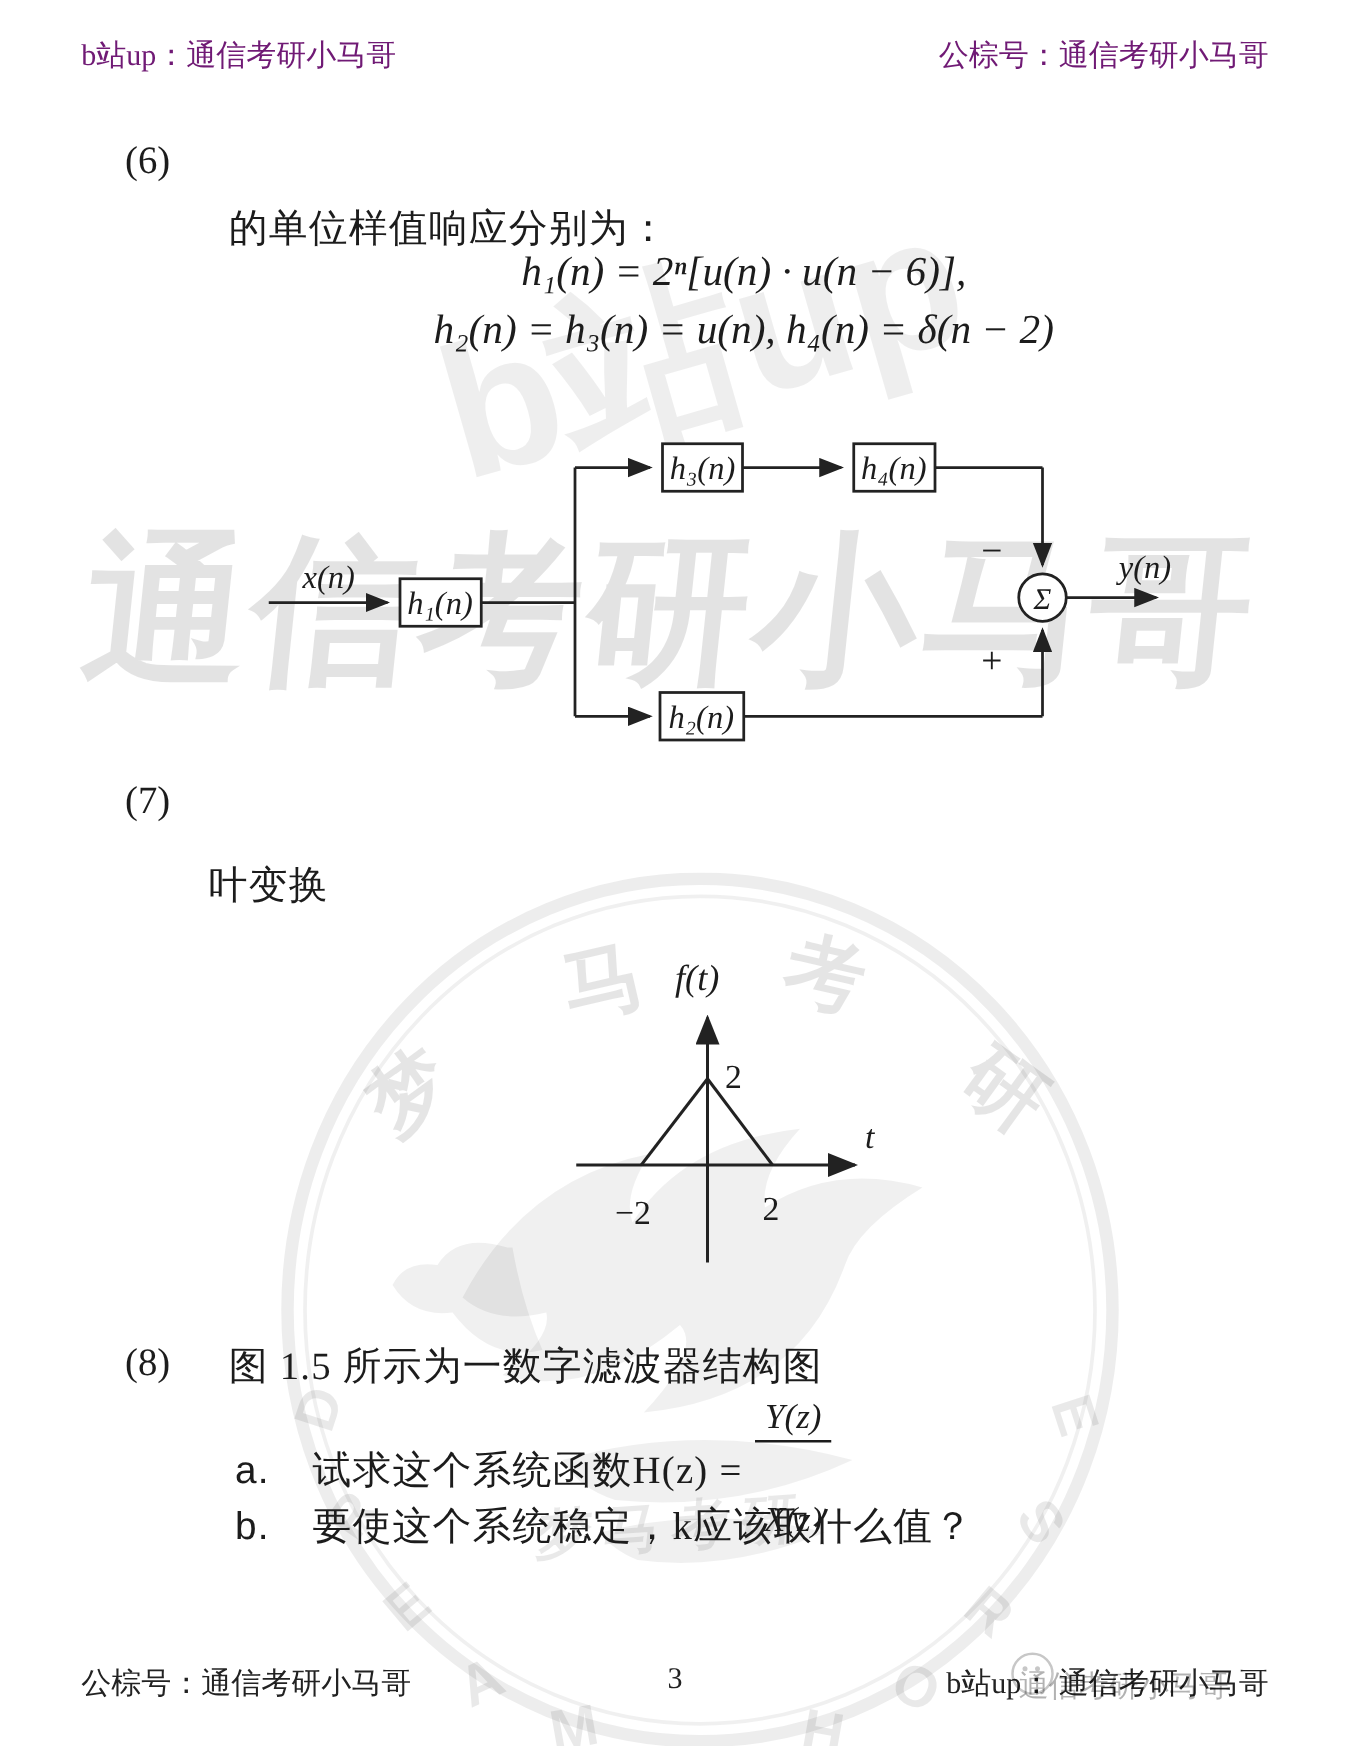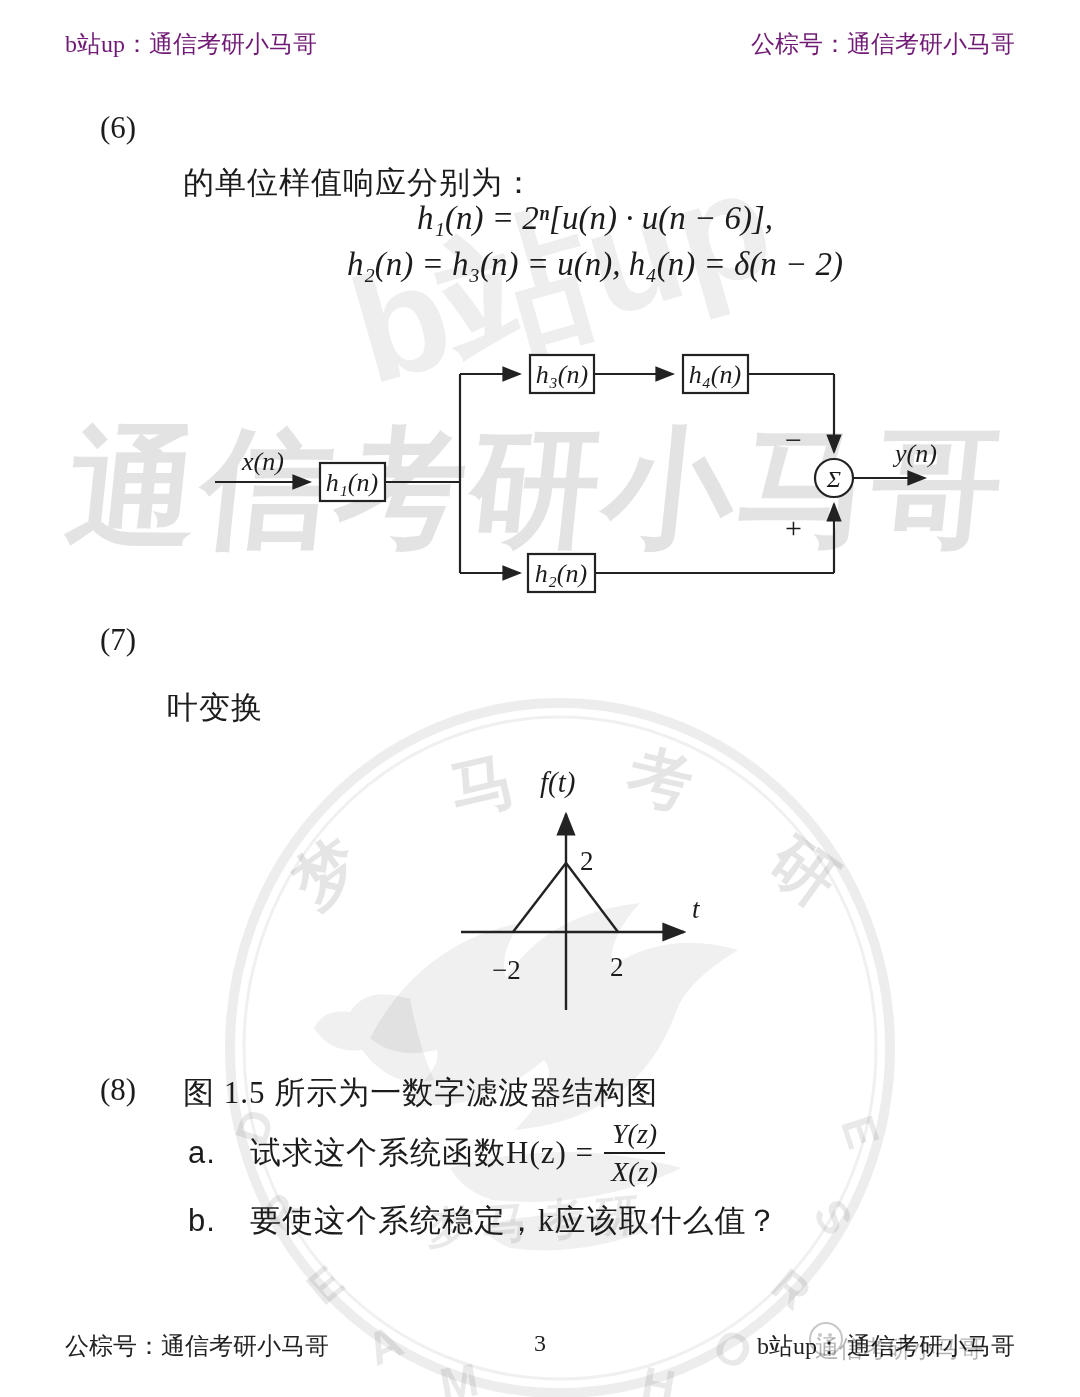--- a/index.html
+++ b/index.html
@@ -23,21 +23,21 @@
   .wm-ring-char{font-size:64px;font-weight:bold;color:rgba(0,0,0,0.10);}
   .wm-letter{font-size:46px;font-weight:bold;color:rgba(0,0,0,0.085);
              font-family:"Liberation Sans","DejaVu Sans",sans-serif;}
   .wm-inner{left:430px;top:1192px;font-size:44px;font-weight:bold;letter-spacing:10px;
             color:rgba(0,0,0,0.085);transform:skewX(-10deg) rotate(-4deg);}
   
   .z1{z-index:1;}
   
   .arow{display:flex;align-items:center;}
   .frac{display:inline-flex;flex-direction:column;align-items:center;font-size:28px;
-        font-style:italic;line-height:1.15;margin-left:10px;}
+        font-style:italic;line-height:1.15;margin-left:10px;gap:45px;}
   .frac .num{border-bottom:2px solid #1c1c1c;padding:0 8px 2px 8px;}
   .frac .den{padding-top:2px;}
   
   .footer-right{white-space:nowrap;}
   .ghost{position:absolute;left:58px;top:3px;color:rgba(0,0,0,0.30);}
   .smiley{position:absolute;left:52px;top:-8px;width:30px;height:30px;border-radius:50%;
           border:2px solid rgba(0,0,0,0.22);}
   .smiley::before{content:"";position:absolute;left:7px;top:9px;width:4px;height:4px;
           border-radius:50%;background:rgba(0,0,0,0.22);box-shadow:10px 0 0 rgba(0,0,0,0.22);}
   svg text{font-family:"Liberation Serif","DejaVu Serif",serif;}

